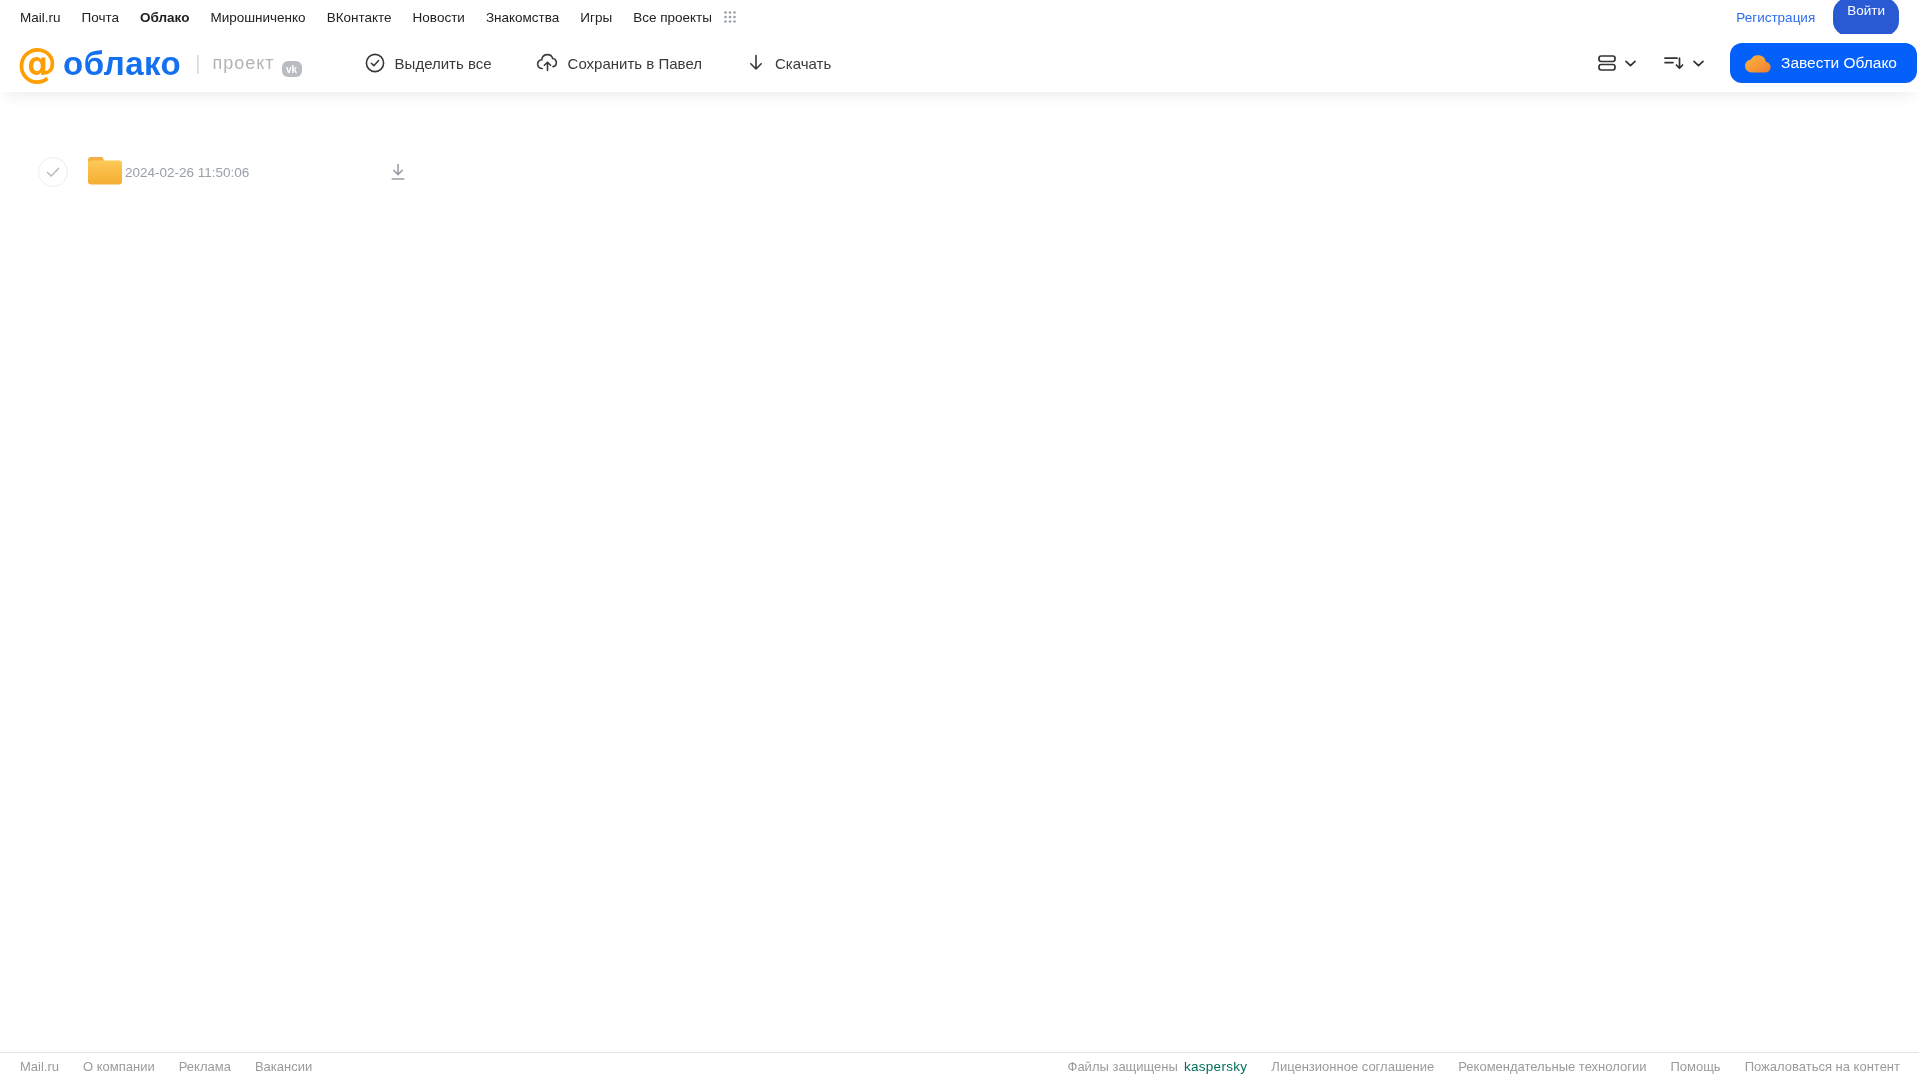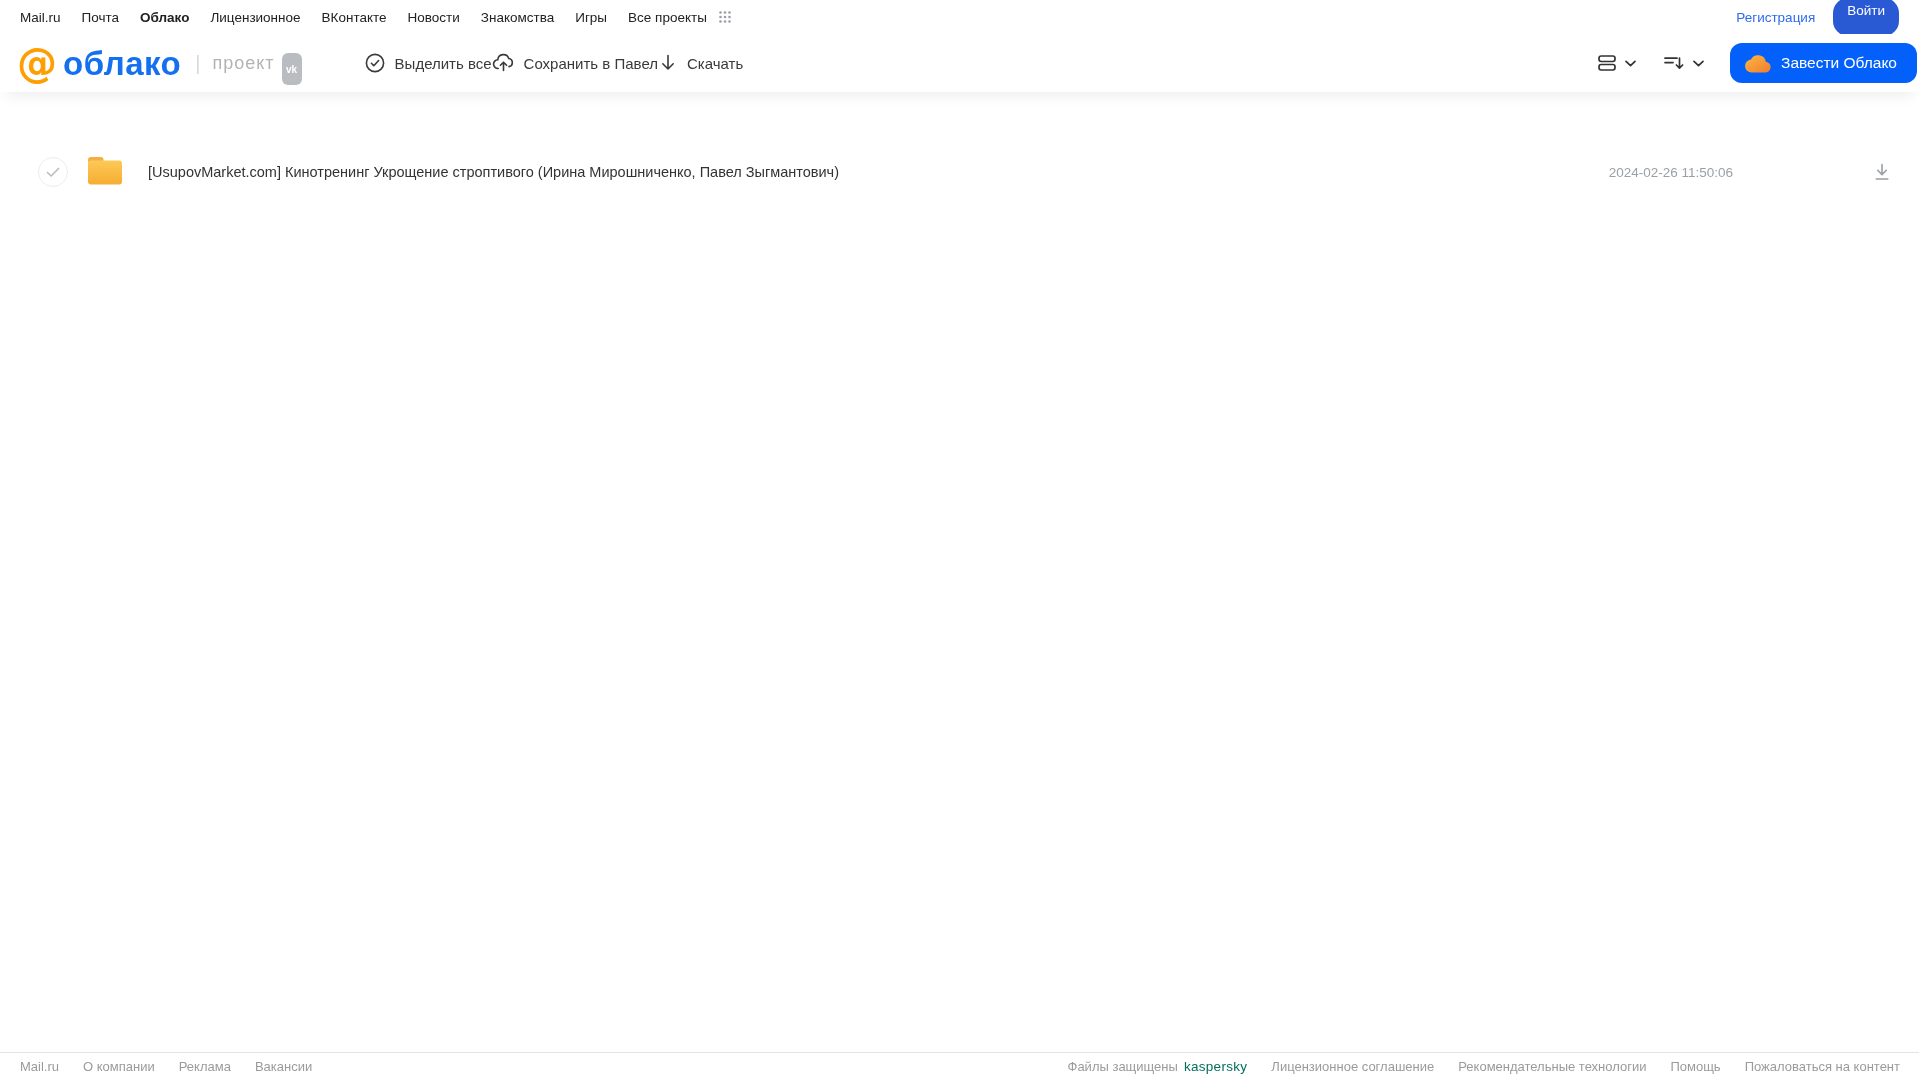--- a/index.html
+++ b/index.html
@@ -20,24 +20,24 @@
 
   
   .header { height:58px; display:flex; align-items:center; padding:0 2px 0 17px; background:#fff;
     box-shadow:0 10px 14px -6px rgba(0,0,0,0.07); position:relative; z-index:2; flex:none; }
   .logo { display:flex; align-items:center; cursor:pointer; }
   .logo-at { font-size:40px; font-weight:700; color:#ff9e00; line-height:1; margin-right:6px;
     font-family:"DejaVu Sans", sans-serif; }
   .logo-word { font-size:33px; font-weight:700; color:#1470ef; letter-spacing:0.5px; line-height:1; }
   .logo-sep { color:#d9d9d9; font-size:20px; margin:0 12px 0 14px; font-weight:300; }
   .logo-project { color:#b3b3b3; font-size:18px; letter-spacing:1px; }
-  .vk-badge { display:inline-flex; align-items:center; justify-content:center; width:20px; height:32px;
+  .vk-badge { display:inline-flex; align-items:center; justify-content:center; width:20px; height:16px;
     background:#b9bcc1; color:#fff; border-radius:6px; font-size:10px; font-weight:700; margin-left:7px;margin-top:12px; }
 
-  .toolbar { display:flex; align-items:center; margin-left:62px; }
+  .toolbar { display:flex; align-items:center; gap:44px; margin-left:62px; }
   .tool-btn { display:flex; align-items:center; gap:9px; cursor:pointer; color:#3a3a3a; font-size:15px;
     background:none; border:none; font-family:inherit; }
   .tool-btn svg { stroke:#3a3a3a; }
 
   .header-right { margin-left:auto; display:flex; align-items:center; gap:26px; }
   .icon-drop { display:flex; align-items:center; gap:7px; cursor:pointer; }
   .create-btn { height:40px; background:#0360fb; border:none; border-radius:12px; color:#fff;
     display:flex; align-items:center; gap:10px; padding:0 20px 0 14px; font-size:15.5px;
     font-family:inherit; cursor:pointer;justify-content:flex-end; }
 
@@ -64,21 +64,21 @@
   .footer-link { cursor:pointer; }
 </style>
 </head>
 <body>
 
 <nav class="topnav">
   <div class="topnav-links">
     <a class="topnav-link">Mail.ru</a>
     <a class="topnav-link">Почта</a>
     <a class="topnav-link active">Облако</a>
-    <a class="topnav-link">Лицензионное</a>
+    <a class="topnav-link">Мирошниченко</a>
     <a class="topnav-link">ВКонтакте</a>
     <a class="topnav-link">Новости</a>
     <a class="topnav-link">Знакомства</a>
     <a class="topnav-link">Игры</a>
     <a class="topnav-link">Все проекты</a>
     <span class="grid-dots">
       <svg width="14" height="14" viewBox="0 0 14 14">
         <g fill="#9aa0a6">
           <circle cx="2.5" cy="2.5" r="1.3"></circle>
             <circle cx="7" cy="2.5" r="1.3"></circle>
@@ -188,21 +188,20 @@
           <defs>
             <linearGradient id="fg" x1="0" y1="0" x2="0" y2="1">
               <stop offset="0" stop-color="#fdc957"></stop>
                 <stop offset="1" stop-color="#f6ad32"></stop>
             </linearGradient>
           </defs>
           <path d="M3 7 a3 3 0 0 1 3 -3 h10 a2.5 2.5 0 0 1 2.5 2.5 V9 H3 z" fill="#f3b041"></path>
           <rect x="3" y="7.5" width="34" height="24" rx="3" fill="url(#fg)"></rect>
         </svg>
       </span>
-      <span class="file-name">[UsupovMarket.com] Кинотренинг Укрощение строптивого (Ирина Мирошниченко, Павел Зыгмантович)</span>
       <span class="file-date">2024-02-26 11:50:06</span>
       <span class="row-download">
         <svg width="18" height="20" viewBox="0 0 18 20" fill="none" stroke="#9aa0a6" stroke-width="1.6">
           <path d="M9 2.5 V12.5 M4.7 8.3 L9 12.6 L13.3 8.3" stroke-linecap="round" stroke-linejoin="round"></path>
           <path d="M3.2 17 H14.8" stroke-linecap="round"></path>
         </svg>
       </span>
     </div>
   </div>
 </main>

